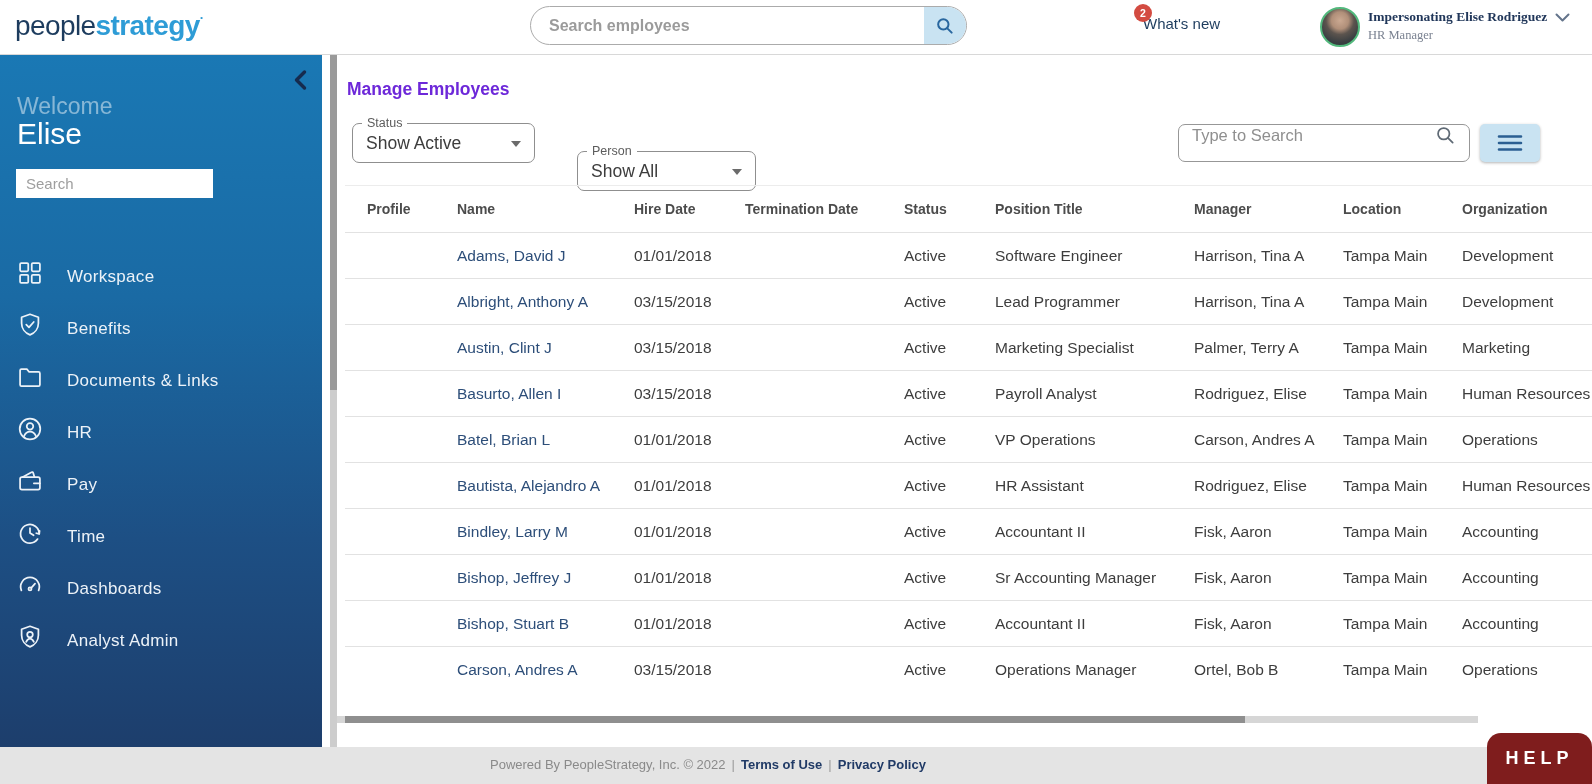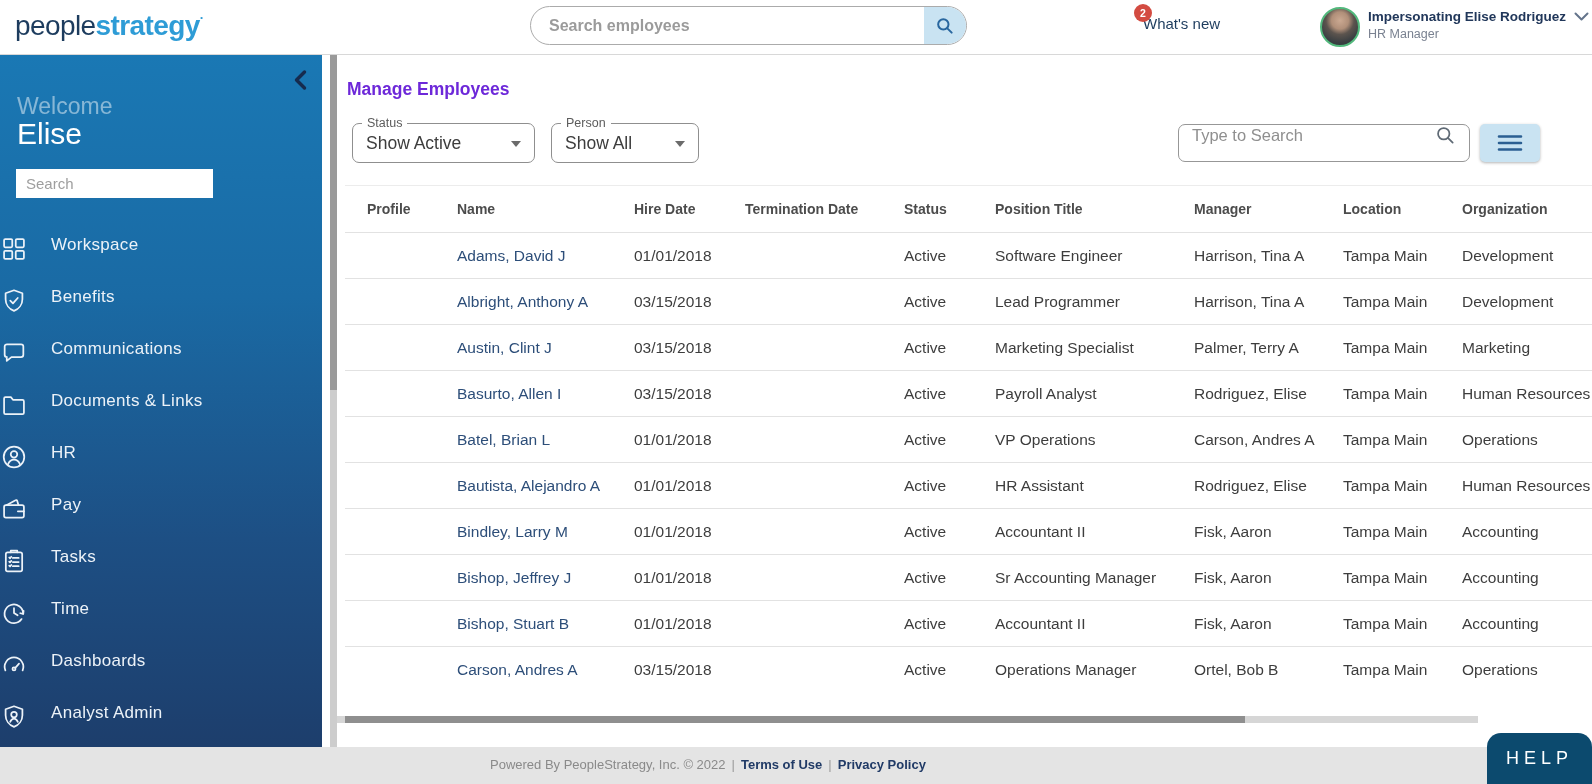--- a/index.html
+++ b/index.html
@@ -20,49 +20,49 @@
   .top-search input { flex:1; border:none; outline:none; padding:0 14px 0 18px; font-size:16px; color:#333; background:transparent; font-family:inherit;font-weight:bold; }
   .top-search input::placeholder { color:#9b9b9b; }
   .top-search-btn { width:42px; background:#c9e3f2; display:flex; align-items:center; justify-content:center; color:#29679f; cursor:pointer; }
 
   .whats-new { position:absolute; left:1128px; top:0; width:120px; height:55px; cursor:pointer; }
   .wn-label { position:absolute; left:15px; top:15px; font-size:15px; color:#1d3c5e; white-space:nowrap; }
   .badge { position:absolute; left:6px; top:4px; width:18px; height:18px; border-radius:50%; background:#d34b41; color:#fff; font-size:10.5px; font-weight:700; display:flex; align-items:center; justify-content:center; z-index:2; }
 
   .avatar { position:absolute; left:1320px; top:7px; width:40px; height:40px; border-radius:50%; border:2px solid #52b87c; cursor:pointer;
     background: radial-gradient(circle at 50% 32%, #cba992 0%, #b08f79 28%, #5c544e 46%, #3a3f42 72%, #2e3336 100%); }
-  .user-block { position:absolute; left:1368px; top:9px; cursor:pointer; }
+  .user-block { position:absolute; left:1368px; top:9px; cursor:pointer;font-family:Liberation Serif, serif; }
   .user-name { font-size:13.5px; font-weight:700; color:#21375a; white-space:nowrap; display:flex; align-items:center; }
   .user-name svg { margin-left:8px; }
   .user-role { font-size:12.5px; color:#7a8291; margin-top:3px; }
 
   
   .sidebar { position:absolute; left:0; top:55px; width:322px; height:692px; overflow:hidden; z-index:4;
     background:linear-gradient(180deg,#1a78b4 0%, #1a6aa4 35%, #1d4f84 70%, #1d3e6c 100%); }
   .collapse-btn { position:absolute; top:14px; right:14px; color:#162b4e; cursor:pointer; }
   .welcome { position:absolute; left:17px; top:38px; font-size:23px; color:rgba(255,255,255,.48); }
   .first-name { position:absolute; left:17px; top:62px; font-size:30px; color:#fff; font-weight:500; }
   .sidebar-search { position:absolute; left:16px; top:114px; width:197px; height:29px; background:#fff; }
   .sidebar-search input { width:100%; height:100%; border:none; outline:none; padding:0 10px; font-size:15px; color:#444; font-family:inherit; }
   .sidebar-search input::placeholder { color:#9e9e9e; }
   .nav { position:absolute; left:0; top:180px; width:100%; }
-  .nav-item { height:52px; display:flex; align-items:flex-start; cursor:pointer; color:#ecf2f8; }
+  .nav-item { height:52px; display:flex; align-items:flex-end; padding-left:16px; cursor:pointer; color:#ecf2f8; }
   .nav-icon { width:28px; height:28px; flex:0 0 28px; display:flex; }
   .nav-icon svg { width:28px; height:28px; }
   .nav-label { margin-left:23px; font-size:17px; letter-spacing:.3px; white-space:nowrap; }
   .sidebar-scrollbar { position:absolute; left:330px; top:55px; width:7px; height:692px; background:#cdcdcd; z-index:6; }
   .sidebar-scroll-thumb { position:absolute; left:0; top:0; width:7px; height:335px; background:#9a9a9a; cursor:grab; }
 
   
   .main { position:absolute; left:337px; top:55px; right:0; height:692px; background:#fff; overflow:hidden; }
   .page-title { position:absolute; left:10px; top:12px; font-size:17.5px; font-weight:700; color:#6d28d9; }
 
   .filter { position:absolute; top:68px; height:40px; border:1px solid #8f8f8f; border-radius:7px; background:#fff; cursor:pointer; }
   .filter-status { left:15px; width:183px; }
-  .filter-person { left:214px; width:148px; }
+  .filter-person { left:240px; width:179px;margin-top:28px; }
   .filter-label { position:absolute; top:-8px; left:9px; background:#fff; padding:0 5px; font-size:12.5px; color:#5c5c5c; }
   .filter-value { line-height:38px; padding-left:13px; font-size:17.5px; color:#3d3d3d; }
   .filter-caret { position:absolute; right:13px; top:17px; width:0; height:0; border-left:5.5px solid transparent; border-right:5.5px solid transparent; border-top:6px solid #6b6b6b; }
 
   .table-search { position:absolute; left:841px; top:69px; width:292px; height:38px; border:1px solid #979797; border-radius:7px; display:flex; align-items:flex-start; background:#fff; }
   .table-search input { flex:1; border:none; outline:none; font-size:16.5px; padding-left:13px; color:#333; background:transparent; font-family:inherit; min-width:0; }
   .table-search input::placeholder { color:#8f8f8f; }
   .table-search .ts-icon { margin:0 13px 0 6px; color:#5f6a75; display:flex; }
 
   .menu-btn { position:absolute; left:1143px; top:69px; width:60px; height:38px; background:#c9e3f2; border-radius:5px; box-shadow:0 1px 3px rgba(0,0,0,.3); display:flex; align-items:center; justify-content:center; color:#2b5f92; cursor:pointer; }
@@ -77,21 +77,21 @@
 
   .hscroll { position:absolute; left:0; top:661px; width:1141px; height:7px; background:#d6d6d6; }
   .hscroll-thumb { position:absolute; left:8px; top:0; width:900px; height:7px; background:#8f8f8f; cursor:grab; }
 
   
   .footer { position:absolute; left:0; top:747px; width:1592px; height:37px; background:#e4e4e4; }
   .footer-text { position:absolute; left:490px; top:10px; font-size:13px; color:#8a8a8a; white-space:nowrap; }
   .footer-link { color:#203a66; font-weight:700; cursor:pointer; }
   .footer-sep { color:#9a9a9a; padding:0 6px; }
 
-  .help-btn { position:absolute; left:1487px; top:733px; width:105px; height:51px; background:#0c4a6e; border-radius:14px 14px 0 0; color:#fff; font-size:18px; font-weight:400; letter-spacing:5px; text-align:center; line-height:51px; z-index:10; cursor:pointer; }
+  .help-btn { position:absolute; left:1487px; top:733px; width:105px; height:51px; background:#7f1d1d; border-radius:14px 14px 0 0; color:#fff; font-size:18px; font-weight:700; letter-spacing:5px; text-align:center; line-height:51px; z-index:10; cursor:pointer; }
 </style>
 </head>
 <body>
 
 <div class="page">
 
   <header class="topbar">
     <div class="logo">
       <span class="logo-a">people</span><span class="logo-b">strategy</span><span class="logo-dot">·</span>
     </div>
@@ -158,28 +158,20 @@
             <svg viewBox="0 0 24 24" fill="none" stroke="currentColor" stroke-width="1.5" stroke-linecap="round" stroke-linejoin="round">
               <path d="M12 2.8l7.2 2.6v5c0 4.6-3 8.5-7.2 10.1-4.2-1.6-7.2-5.5-7.2-10.1v-5z"></path>
               <path d="M8.8 11.7l2.3 2.3 4.1-4.6"></path>
             </svg>
           </span>
           <span class="nav-label">Benefits</span>
         </div>
         <div class="nav-item">
           <span class="nav-icon">
             <svg viewBox="0 0 24 24" fill="none" stroke="currentColor" stroke-width="1.5" stroke-linecap="round" stroke-linejoin="round">
-              <path d="M4 6.5A2 2 0 016 4.5h12a2 2 0 012 2v7a2 2 0 01-2 2H9.8l-4 3.3v-3.3H6a2 2 0 01-2-2z"></path>
-            </svg>
-          </span>
-          <span class="nav-label">Communications</span>
-        </div>
-        <div class="nav-item">
-          <span class="nav-icon">
-            <svg viewBox="0 0 24 24" fill="none" stroke="currentColor" stroke-width="1.5" stroke-linecap="round" stroke-linejoin="round">
               <path d="M3.5 18.7V6.5c0-.7.5-1.2 1.2-1.2h4.6l2 2.4h8c.7 0 1.2.5 1.2 1.2v9.8c0 .7-.5 1.2-1.2 1.2H4.7c-.7 0-1.2-.5-1.2-1.2z"></path>
             </svg>
           </span>
           <span class="nav-label">Documents &amp; Links</span>
         </div>
         <div class="nav-item">
           <span class="nav-icon">
             <svg viewBox="0 0 24 24" fill="none" stroke="currentColor" stroke-width="1.5" stroke-linecap="round" stroke-linejoin="round">
               <circle cx="12" cy="12" r="8.8"></circle>
               <circle cx="12" cy="9.7" r="2.8"></circle>
@@ -190,31 +182,20 @@
         </div>
         <div class="nav-item">
           <span class="nav-icon">
             <svg viewBox="0 0 24 24" fill="none" stroke="currentColor" stroke-width="1.5" stroke-linecap="round" stroke-linejoin="round">
               <path d="M5.5 8.7l7.8-4.2c.5-.3 1.1-.1 1.4.4l1.1 3.6"></path>
               <rect x="3.5" y="8.6" width="17" height="10.8" rx="1.6"></rect>
               <path d="M15.3 14h5.2"></path>
             </svg>
           </span>
           <span class="nav-label">Pay</span>
-        </div>
-        <div class="nav-item">
-          <span class="nav-icon">
-            <svg viewBox="0 0 24 24" fill="none" stroke="currentColor" stroke-width="1.5" stroke-linecap="round" stroke-linejoin="round">
-              <rect x="5" y="4.6" width="14" height="16.2" rx="1.6"></rect>
-              <path d="M9.2 4.6V3.2h5.6v1.4"></path>
-              <path d="M11 9.4h5M11 12.9h5M11 16.4h5"></path>
-              <path d="M7.9 9l.7.7 1.1-1.3M7.9 12.5l.7.7 1.1-1.3M7.9 16l.7.7 1.1-1.3"></path>
-            </svg>
-          </span>
-          <span class="nav-label">Tasks</span>
         </div>
         <div class="nav-item">
           <span class="nav-icon">
             <svg viewBox="0 0 24 24" fill="none" stroke="currentColor" stroke-width="1.5" stroke-linecap="round" stroke-linejoin="round">
               <path d="M18.5 17.2a8 8 0 111.4-4.6"></path>
               <path d="M20.2 10.2l-.3 2.6-2.5-.6"></path>
               <path d="M12 7.9V12l3.1 2"></path>
             </svg>
           </span>
           <span class="nav-label">Time</span>

